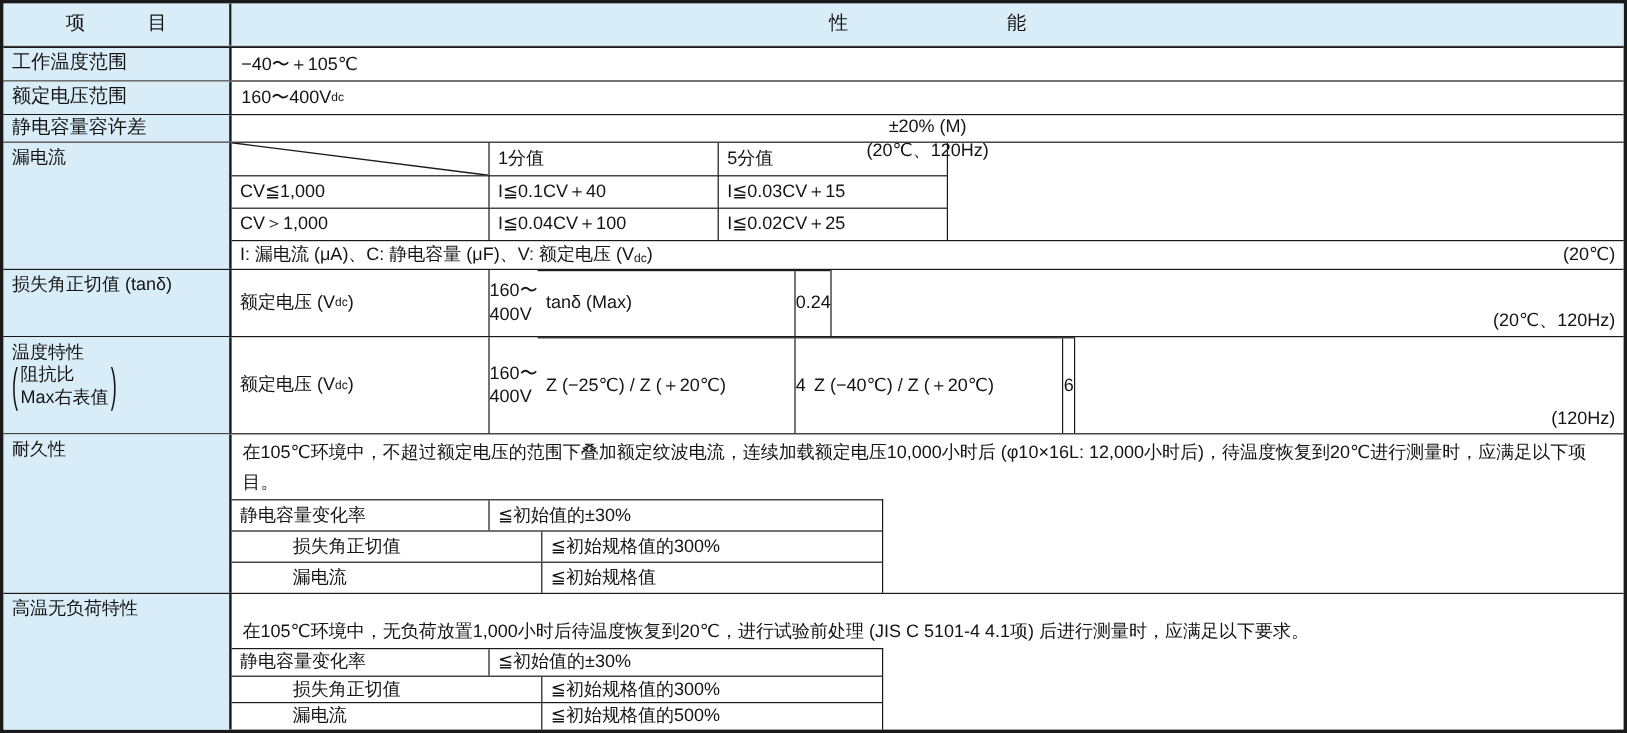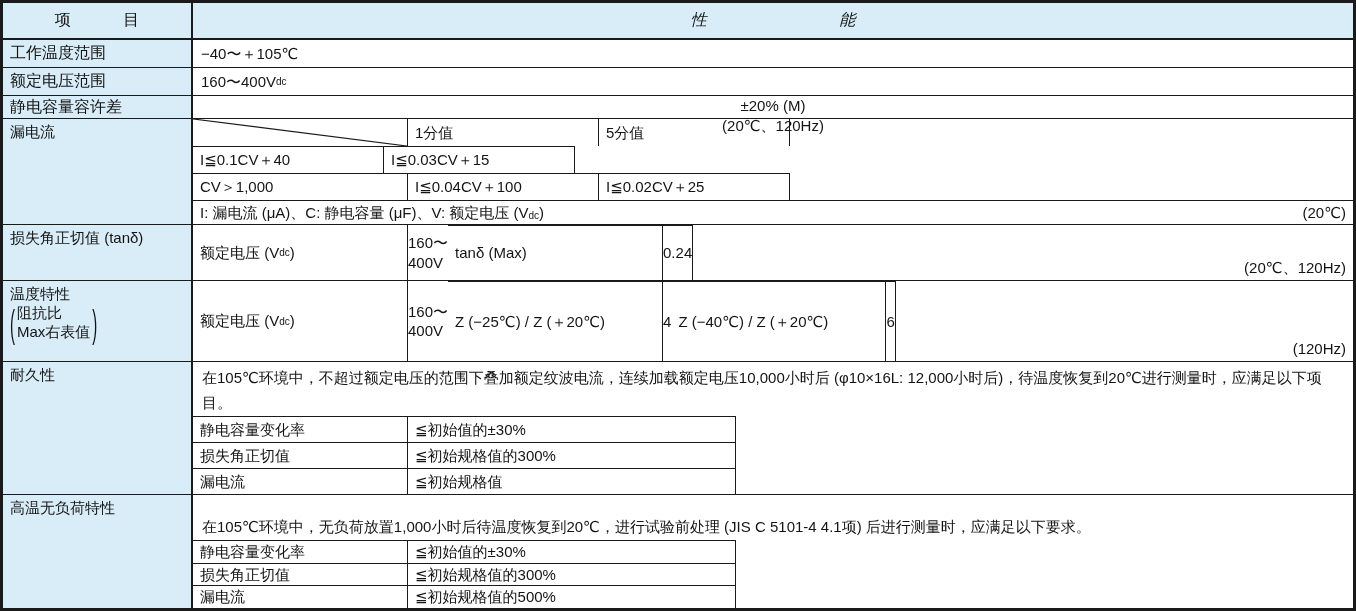--- a/index.html
+++ b/index.html
@@ -15,21 +15,21 @@
     background:#fff;color:var(--tx);
     font-family:"Liberation Sans","DejaVu Sans",sans-serif;
     font-size:15px;line-height:1.3;
   }
   .sec{display:flex;box-sizing:border-box;min-height:0;}
   .sec + .sec{border-top:1.5px solid var(--bd);}
   .hdr{flex:0 0 36px;border-bottom:1.5px solid var(--bd);}
   .hdr .item{justify-content:center;}
   .hdr .perf{flex:1;background:var(--bg);display:flex;align-items:center;justify-content:center;font-size:16px;}
   .ls-item{letter-spacing:1.5em;padding-left:1.5em;white-space:pre;}
-  .ls-perf{letter-spacing:4em;padding-left:4em;white-space:pre;font-style:italic;}
+  .ls-perf{letter-spacing:4em;padding-left:4em;white-space:pre;}
   .item{
     flex:0 0 190px;box-sizing:border-box;background:var(--bg);
     border-right:2px solid var(--bd);
     padding:2px 7px;display:flex;align-items:center;font-size:16px;
   }
   .item.top{align-items:flex-start;padding-top:3px;font-size:15px;}
   .content{flex:1;display:flex;flex-direction:column;min-width:0;}
   .vcell{flex:1;display:flex;align-items:center;padding:0 8px;}
   .between{justify-content:space-between;flex-direction:column;}
   
@@ -47,21 +47,21 @@
   .mrow + .mrow{border-top:1.5px solid var(--bd);}
   .mlabel{flex:0 0 215px;box-sizing:border-box;border-right:1.5px solid var(--bd);display:flex;align-items:center;padding:0 7px;}
   .mval{flex:1;display:flex;align-items:center;justify-content:center;}
   .condfill{flex:1;display:flex;align-items:flex-end;justify-content:flex-end;padding:0 7px 3px 0;}
   
   .desc{box-sizing:border-box;padding:3px 9px 0 9px;line-height:25px;}
   .desc.two{flex:0 0 54px;}
   .desc.one{flex:0 0 27px;padding-top:1px;line-height:25px;margin-top:18px;}
   .subtbl{flex:1;width:543px;box-sizing:border-box;border-top:1.5px solid var(--bd);border-right:1.5px solid var(--bd);display:flex;flex-direction:column;min-height:0;}
   .strow{flex:1;display:flex;min-height:0;}
-  .strow + .strow{border-top:1.5px solid var(--bd);}
+  .strow + .strow{border-top:1.5px solid var(--bd);padding-left:44px;}
   .stlabel{flex:0 0 215px;box-sizing:border-box;border-right:1.5px solid var(--bd);display:flex;align-items:center;padding:0 7px;}
   .stval{flex:1;display:flex;align-items:center;padding:0 7px;}
   
   .tchar{display:flex;flex-direction:column;justify-content:center;font-size:15px;line-height:19px;}
   .prow{display:flex;align-items:center;}
   .bigp{display:inline-block;transform:scaleY(2.6);transform-origin:center;font-size:15px;}
   .plines{display:flex;flex-direction:column;padding:0 2px;}
   .sb{font-size:10px;vertical-align:-1px;letter-spacing:0;}
 </style>
 </head>
@@ -109,20 +109,21 @@
         <div class="lc lc1">
           <svg class="diag" viewBox="0 0 100 100" preserveAspectRatio="none">
             <line x1="0" y1="0" x2="100" y2="100" stroke="#1a1a1a" stroke-width="1.2" vector-effect="non-scaling-stroke"></line>
           </svg>
         </div>
         <div class="lc lc2">1分值</div>
         <div class="lc lc3">5分值</div>
         <div class="lfill"></div>
       </div>
       <div class="lrow">
+        <div class="lc lc1 bt">CV≦1,000</div>
         <div class="lc lc2 bt">I≦0.1CV＋40</div>
         <div class="lc lc3 bt">I≦0.03CV＋15</div>
         <div class="lfill"></div>
       </div>
       <div class="lrow">
         <div class="lc lc1 bt">CV＞1,000</div>
         <div class="lc lc2 bt">I≦0.04CV＋100</div>
         <div class="lc lc3 bt">I≦0.02CV＋25</div>
         <div class="lfill"></div>
       </div>

